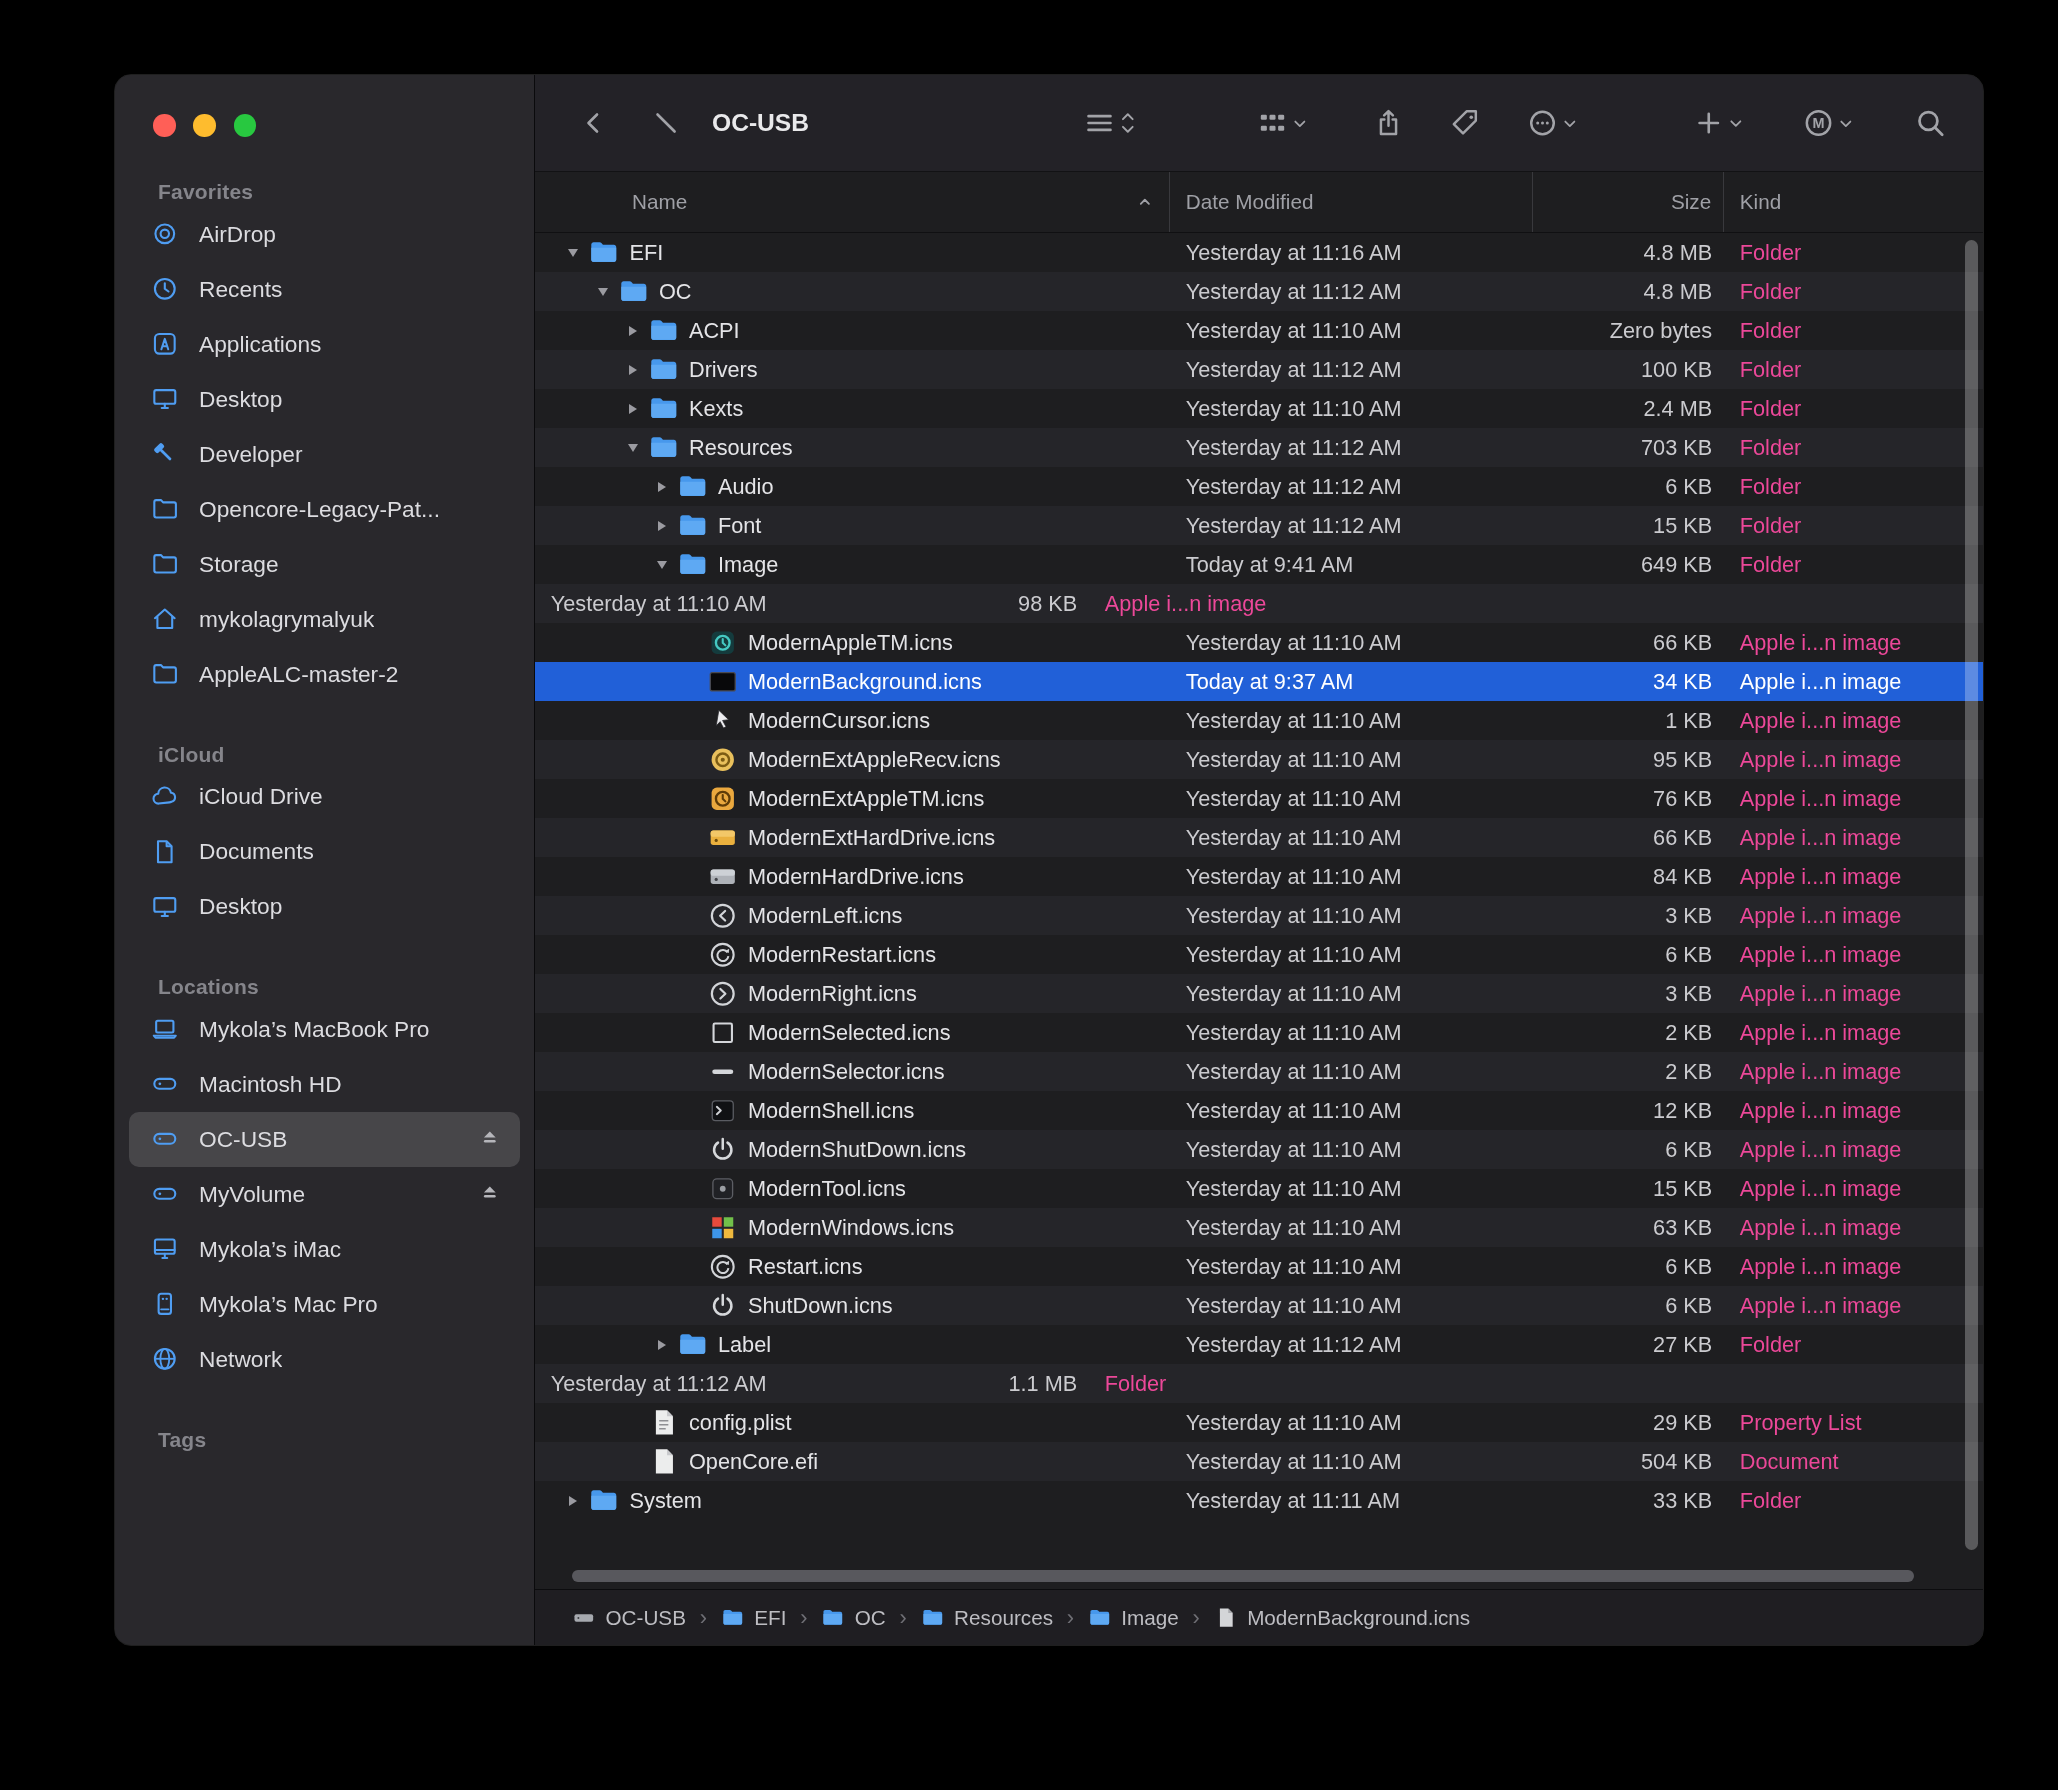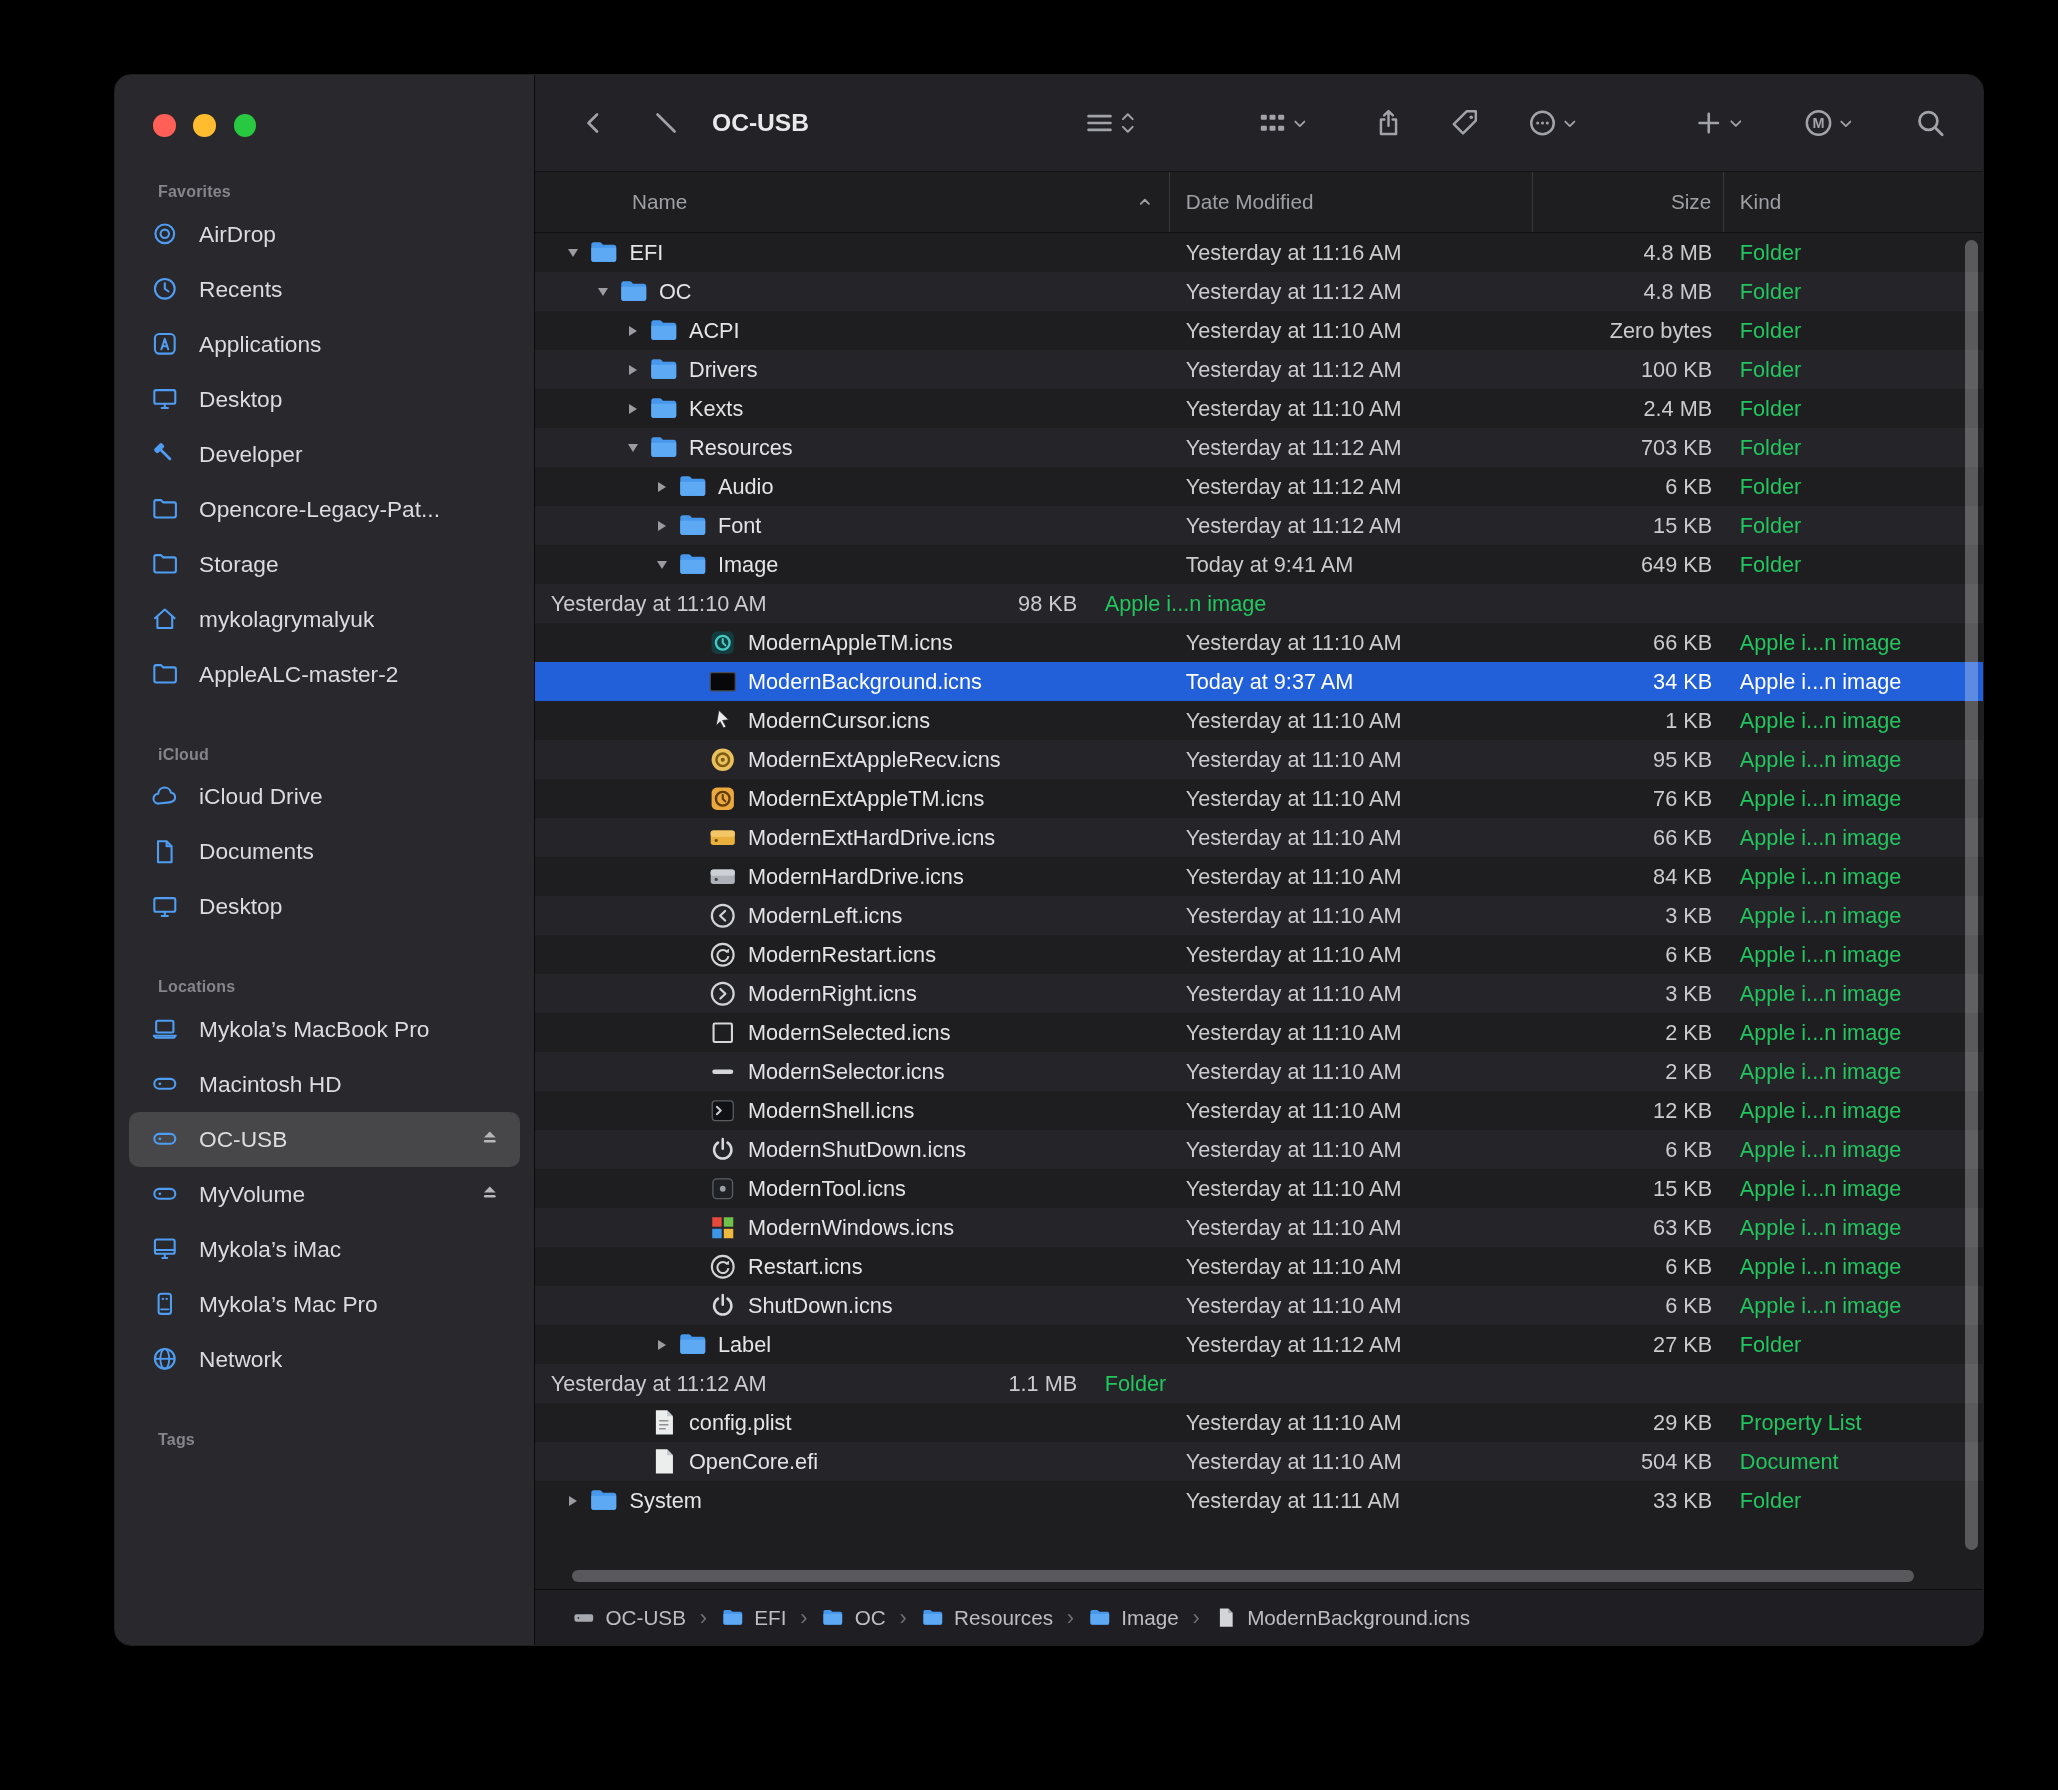--- a/index.html
+++ b/index.html
@@ -10,21 +10,21 @@
             border-radius:15.8px; overflow:hidden; display:flex; background:#1e1e20;
             outline:1px solid rgba(255,255,255,.12); box-shadow:0 39px 118px rgba(0,0,0,.8); }
 
   
   .sidebar { width:420px; flex:none; background:#29282c; position:relative; border-right:1px solid #0a0a0c; }
   .traffic { position:absolute; top:39px; left:38px; display:flex; gap:17.7px; }
   .tl { width:22.7px; height:22.7px; border-radius:50%; display:inline-block; }
   .tl.red { background:#ff5f57; } .tl.yellow { background:#febc2e; } .tl.green { background:#28c840; }
   .side-sections { padding-top:102px; }
   .side-section { margin-bottom:38px; }
-  .side-label { height:29.6px; line-height:29.6px; padding-left:43px; font-size:16px; font-weight:700; color:#85858b; letter-spacing:0.2px; }
+  .side-label { height:29.6px; line-height:29.6px; padding-left:43px; font-size:21px; font-weight:700; color:#85858b; letter-spacing:0.2px; }
   .side-item { height:55px; display:flex; align-items:center; gap:19px; margin:0 13.8px; padding:0 17.7px 0 21.7px; border-radius:9.9px; }
   .side-item.selected { background:rgba(255,255,255,.14); }
   .side-item .icon { width:29.6px; height:29.6px; flex:none; }
   .side-item .icon svg { width:29.6px; height:29.6px; display:block; }
   .side-text { font-size:22.7px; color:#dcdce0; white-space:nowrap; overflow:hidden; text-overflow:ellipsis; }
   .side-item .eject { margin-left:auto; width:25.6px; height:25.6px; }
   .side-item .eject svg { width:25.6px; height:25.6px; display:block; }
 
   
   .content { flex:1; position:relative; background:#1e1e20; }
@@ -43,21 +43,21 @@
   .sort-chevron { position:absolute; right:13.8px; top:50%; transform:translateY(-50%); width:21.7px; height:21.7px; }
 
   .rows { position:absolute; left:0; top:158px; right:0; }
   .row { display:flex; height:39px; background:#1e1e20; }
   .row.alt { background:#252529; }
   .row.selected { background:#2160d8; }
   .cell { display:flex; align-items:center; font-size:21.7px; overflow:hidden; white-space:nowrap; }
   .cell.name { width:635px; color:#e4e4e7; }
   .cell.date { width:363px; padding-left:15.8px; color:#cbcbcf; }
   .cell.size { width:191px; justify-content:flex-end; padding-right:11.8px; color:#cbcbcf;text-align:center; }
-  .cell.kind { flex:1; padding-left:15.8px; color:#22c55e; }
+  .cell.kind { flex:1; padding-left:15.8px; color:#ec4899; }
   .row.selected .cell { color:#ffffff; }
   .disc { width:29.6px; height:39px; flex:none; display:flex; align-items:center; justify-content:center; }
   .disc.closed::before { content:''; border-left:8.9px solid #9b9ba1; border-top:5.9px solid transparent; border-bottom:5.9px solid transparent; }
   .disc.open::before { content:''; border-top:8.9px solid #9b9ba1; border-left:5.9px solid transparent; border-right:5.9px solid transparent; }
   .fileicon { width:31.5px; height:31.5px; flex:none; margin-right:9.9px; }
   .fileicon svg { width:31.5px; height:31.5px; display:block; }
 
   .hscroll-thumb { position:absolute; left:457px; top:1495px; width:1342px; height:11.8px; border-radius:5.9px; background:#58585d; }
   .vscroll-thumb { position:absolute; right:4.9px; top:165px; width:12.8px; height:1310px; border-radius:6.9px; background:rgba(255,255,255,.27); }
   

